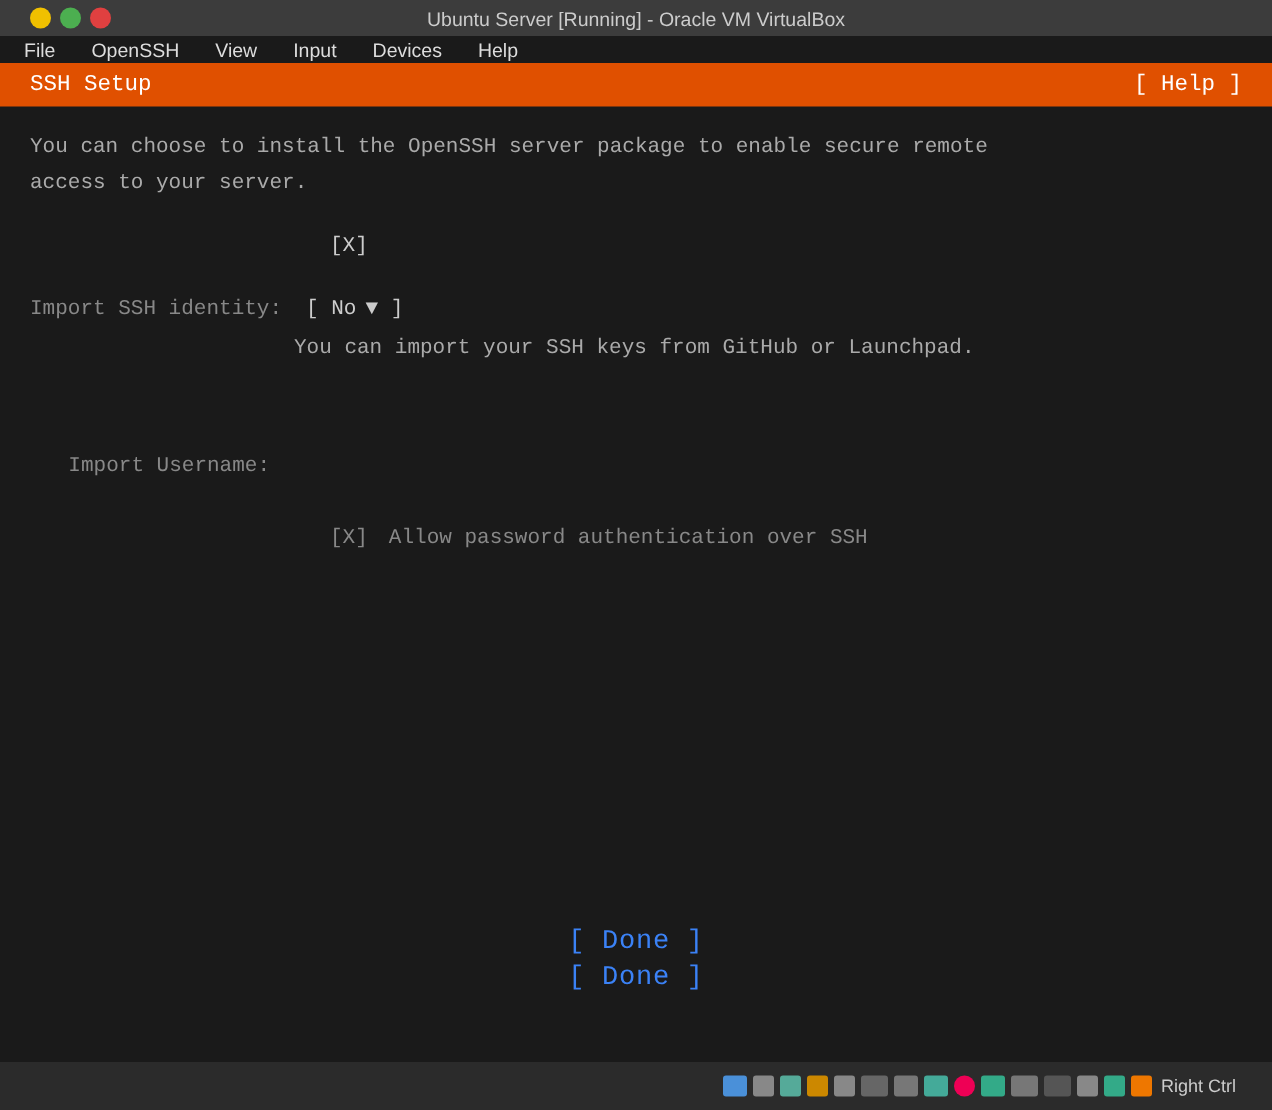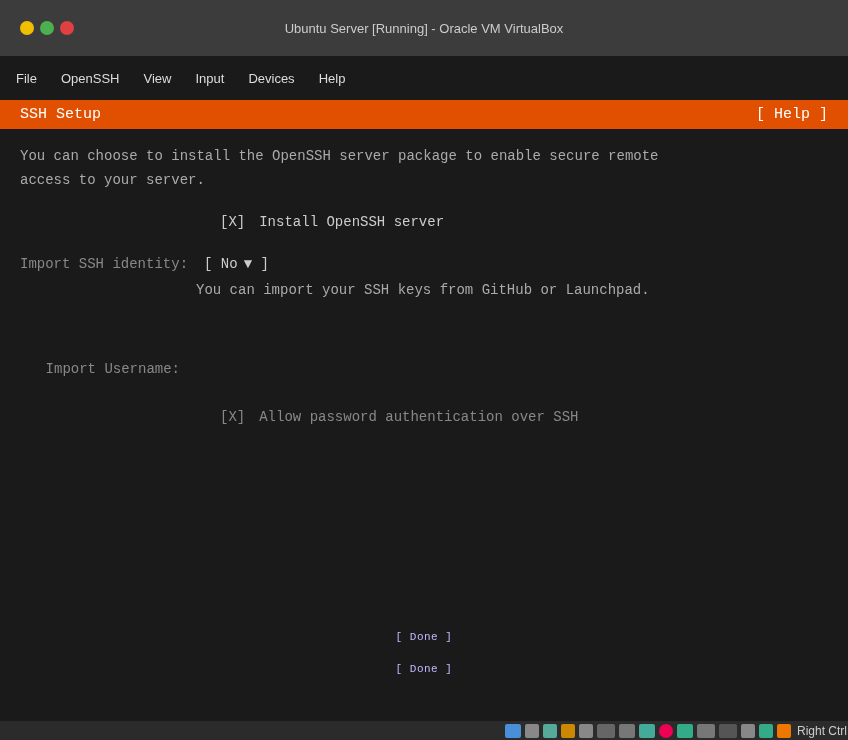--- a/index.html
+++ b/index.html
@@ -8,21 +8,21 @@
       height: 740px;
       background: #2c2c2c;
       font-family: 'Courier New', Courier, monospace;
       overflow: hidden;
       display: flex;
       flex-direction: column;
     }
 
     
     #titlebar {
-      height: 56px;
+      height: 24px;
       background: #3c3c3c;
       display: flex;
       align-items: center;
       justify-content: space-between;
       padding: 0 20px;
       flex-shrink: 0;
     }
     #titlebar-left {
       display: flex;
       align-items: center;
@@ -43,21 +43,21 @@
       color: #ccc;
       font-size: 13px;
       font-family: sans-serif;
       position: absolute;
       left: 50%;
       transform: translateX(-50%);
     }
 
     
     #menubar {
-      height: 44px;
+      height: 18px;
       background: #1a1a1a;
       display: flex;
       align-items: center;
       padding: 0 6px;
       flex-shrink: 0;
       gap: 4px;
     }
     .menu-item {
       color: #ddd;
       font-family: sans-serif;
@@ -161,38 +161,37 @@
     
     #ssh-footer {
       display: flex;
       flex-direction: column;
       align-items: center;
       gap: 4px;
       padding-bottom: 30px;
       margin-top: auto;
     }
     .footer-btn {
-      color: #c4b5fd;
+      color: #3b82f6;
       font-family: 'Courier New', Courier, monospace;
-      font-size: 11px;
+      font-size: 18px;
       background: none;
       border: none;
       cursor: pointer;
       letter-spacing: 0.5px;
-      margin-top: 16px;
     }
 
     
     #statusbar {
-      height: 19px;
+      height: 32px;
       background: #2b2b2b;
       display: flex;
       align-items: center;
       justify-content: flex-end;
-      padding: 0 1px;
+      padding: 0 24px;
       gap: 6px;
       flex-shrink: 0;
     }
     .status-icons {
       display: flex;
       align-items: center;
       gap: 4px;
     }
     .status-icon-item {
       width: 18px;
@@ -240,21 +239,20 @@
 
   <div id="ssh-content">
 
     <div class="desc-text">
       <span>You can choose to install the OpenSSH server package to enable secure remote</span><br>
       <span>access to your server.</span>
     </div>
 
     <div class="option-row" style="padding-left: 200px; margin-bottom: 20px;">
       <span class="checkbox-bracket" style="margin-right:14px; color:#ccc;">[X]</span>
-      <span style="color:#ccc;">Install OpenSSH server</span>
     </div>
 
     <div class="field-row" style="margin-bottom: 4px;">
       <span class="field-label">Import SSH identity:</span>
       <span class="field-dropdown">
         <span>[ No</span>
         <span>▼ ]</span>
       </span>
     </div>
     <div class="field-sub" style="margin-bottom: 16px;">You can import your SSH keys from GitHub or Launchpad.</div>

